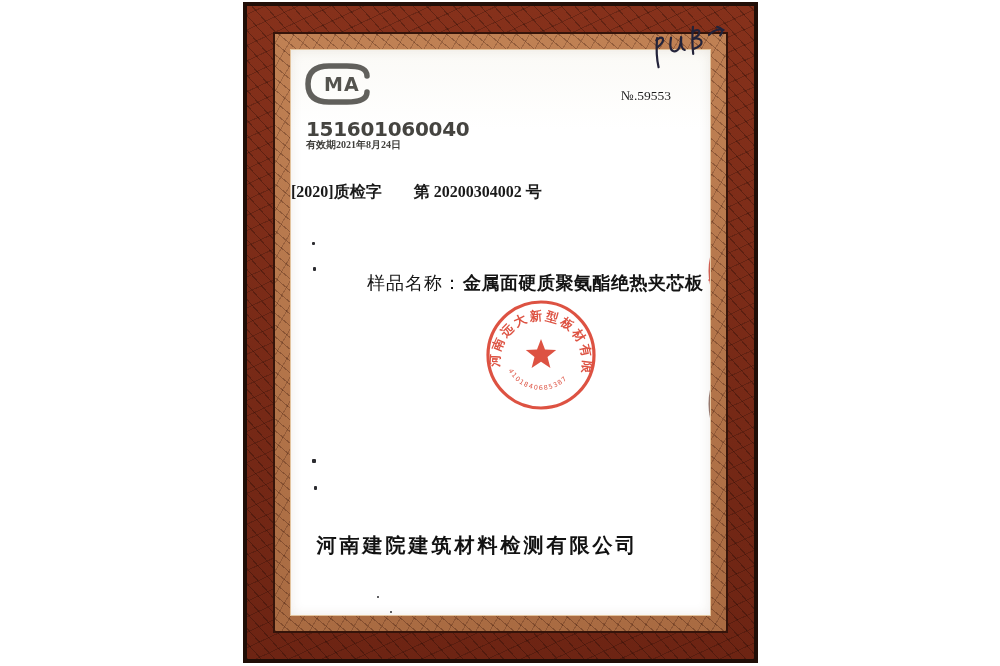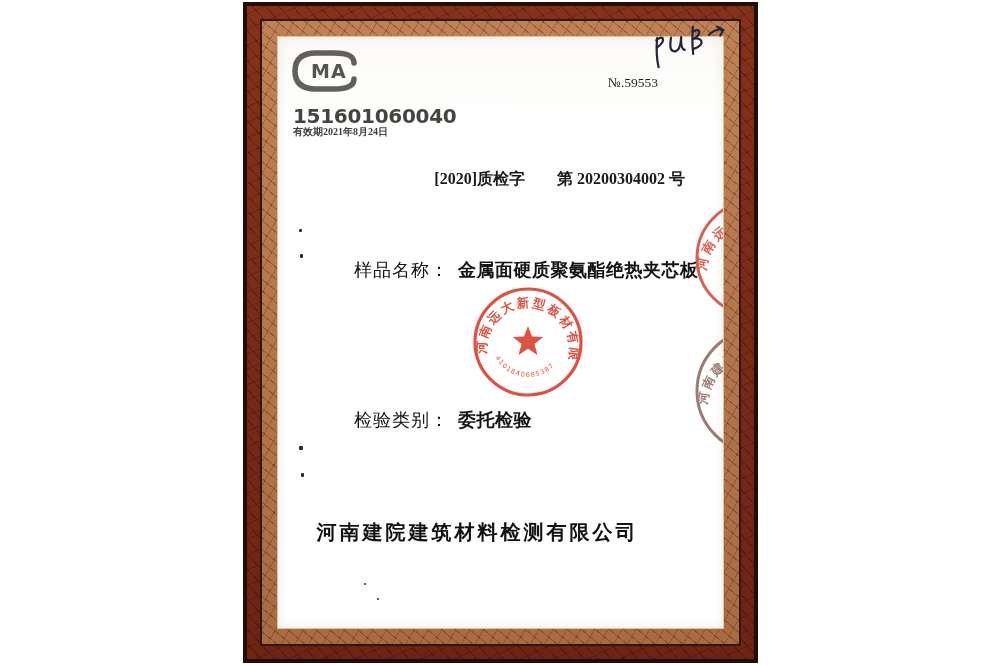--- a/index.html
+++ b/index.html
@@ -6,21 +6,21 @@
   body{
     width:1000px;height:666px;
     background:#ffffff;
     font-family:"Liberation Serif","DejaVu Serif",serif;
   }
   .page{position:relative;width:1000px;height:666px;background:#ffffff;overflow:hidden;}
 
   
   .frame{
     position:absolute;left:243px;top:2px;width:515px;height:661px;
-    box-sizing:border-box;border:4px solid #200e07;padding:13px;
+    box-sizing:border-box;border:4px solid #200e07;padding:26px;
     background:
       repeating-linear-gradient(48deg, rgba(20,5,2,.30) 0 1px, rgba(0,0,0,0) 1px 10px),
       repeating-linear-gradient(-25deg, rgba(20,5,2,.22) 0 1px, rgba(0,0,0,0) 1px 14px),
       linear-gradient(180deg,#86311b,#6d2413);
   }
   .frame-mid{
     width:100%;height:100%;box-sizing:border-box;
     border:2px solid #35140a;padding:15px;
     background:
       repeating-linear-gradient(40deg, rgba(45,12,4,.30) 0 1px, rgba(0,0,0,0) 1px 9px),
@@ -49,27 +49,27 @@
   }
 
   .report-no{position:absolute;left:330px;top:38px;font-size:13.5px;color:#1d1d1d;}
 
   .title{
     position:absolute;top:67px;left:0;right:26px;text-align:center;
     font-size:40px;font-weight:700;color:#0f0f0f;
     letter-spacing:2px;word-spacing:30px;white-space:nowrap;
   }
   .doc-no{
-    position:absolute;top:132px;left:0;right:38px;text-align:right;
+    position:absolute;top:132px;left:0;right:26px;text-align:left;
     font-size:16px;font-weight:600;color:#1a1a1a;white-space:nowrap;
   }
 
   .field{position:absolute;left:76px;font-size:18px;color:#141414;white-space:nowrap;}
   .field .lbl{font-weight:400;letter-spacing:1px;}
-  .field .val{font-weight:600;margin-left:9px;letter-spacing:.5px;}
+  .field .val{font-weight:600;margin-left:1px;letter-spacing:.5px;}
   .field-sample{top:221px;}
   .field-client{top:298px;}
   .field-type{top:371px;}
 
   .issuer{
     position:absolute;top:482px;left:0;right:46px;text-align:center;
     font-size:20px;font-weight:700;color:#121212;letter-spacing:3px;white-space:nowrap;
   }
 
   
@@ -102,23 +102,20 @@
           <div class="cma-validity">有效期2021年8月24日</div>
         </div>
 
         <div class="report-no">№.59553</div>
 
 
         <div class="doc-no">[2020]质检字　　第 20200304002 号</div>
 
         <div class="field field-sample">
           <span class="lbl">样品名称：</span><span class="val">金属面硬质聚氨酯绝热夹芯板</span>
-        </div>
-        <div class="field field-type">
-          <span class="lbl">检验类别：</span><span class="val">委托检验</span>
         </div>
 
         <div class="issuer">河南建院建筑材料检测有限公司</div>
 
         <svg class="stamp stamp-client" width="120" height="120" viewBox="0 0 120 120">
           <defs>
             <path id="arcTopC" d="M 19,74 A 42,42 0 1 1 101,74" fill="none"></path>
             <path id="arcBotC" d="M 25,68 A 37,37 0 0 0 95,68" fill="none"></path>
           </defs>
           <circle cx="60" cy="58" r="53" fill="none" stroke-width="3.2" stroke="#d93a28"></circle>

